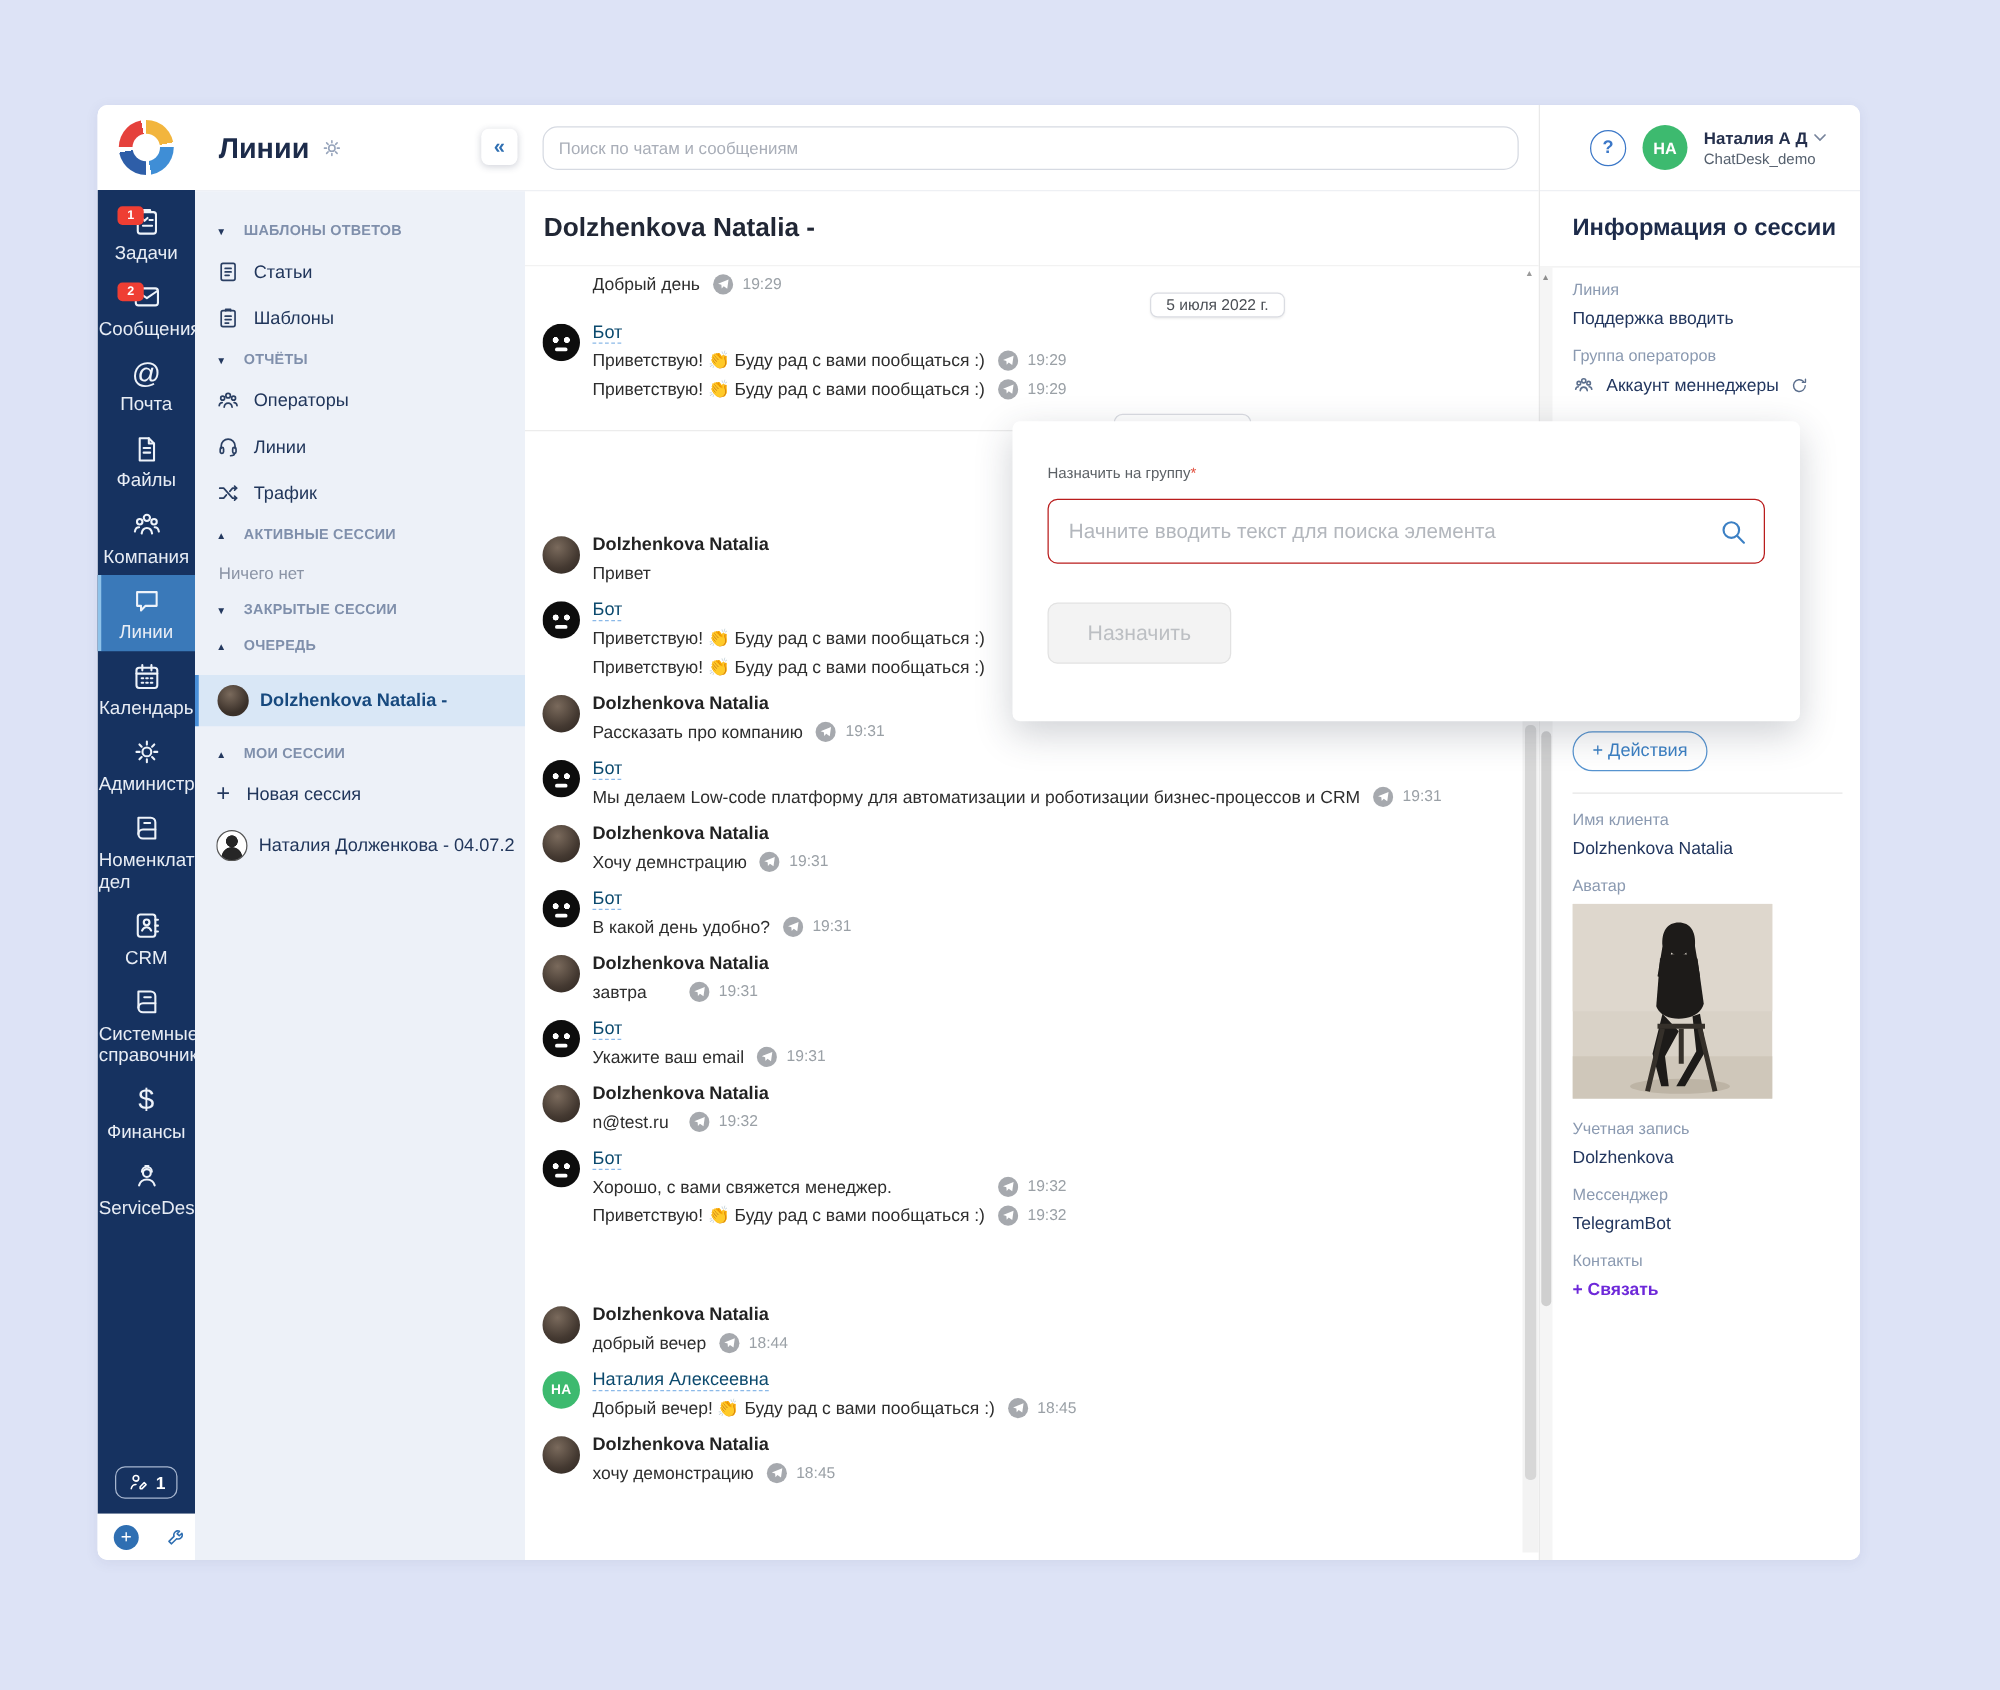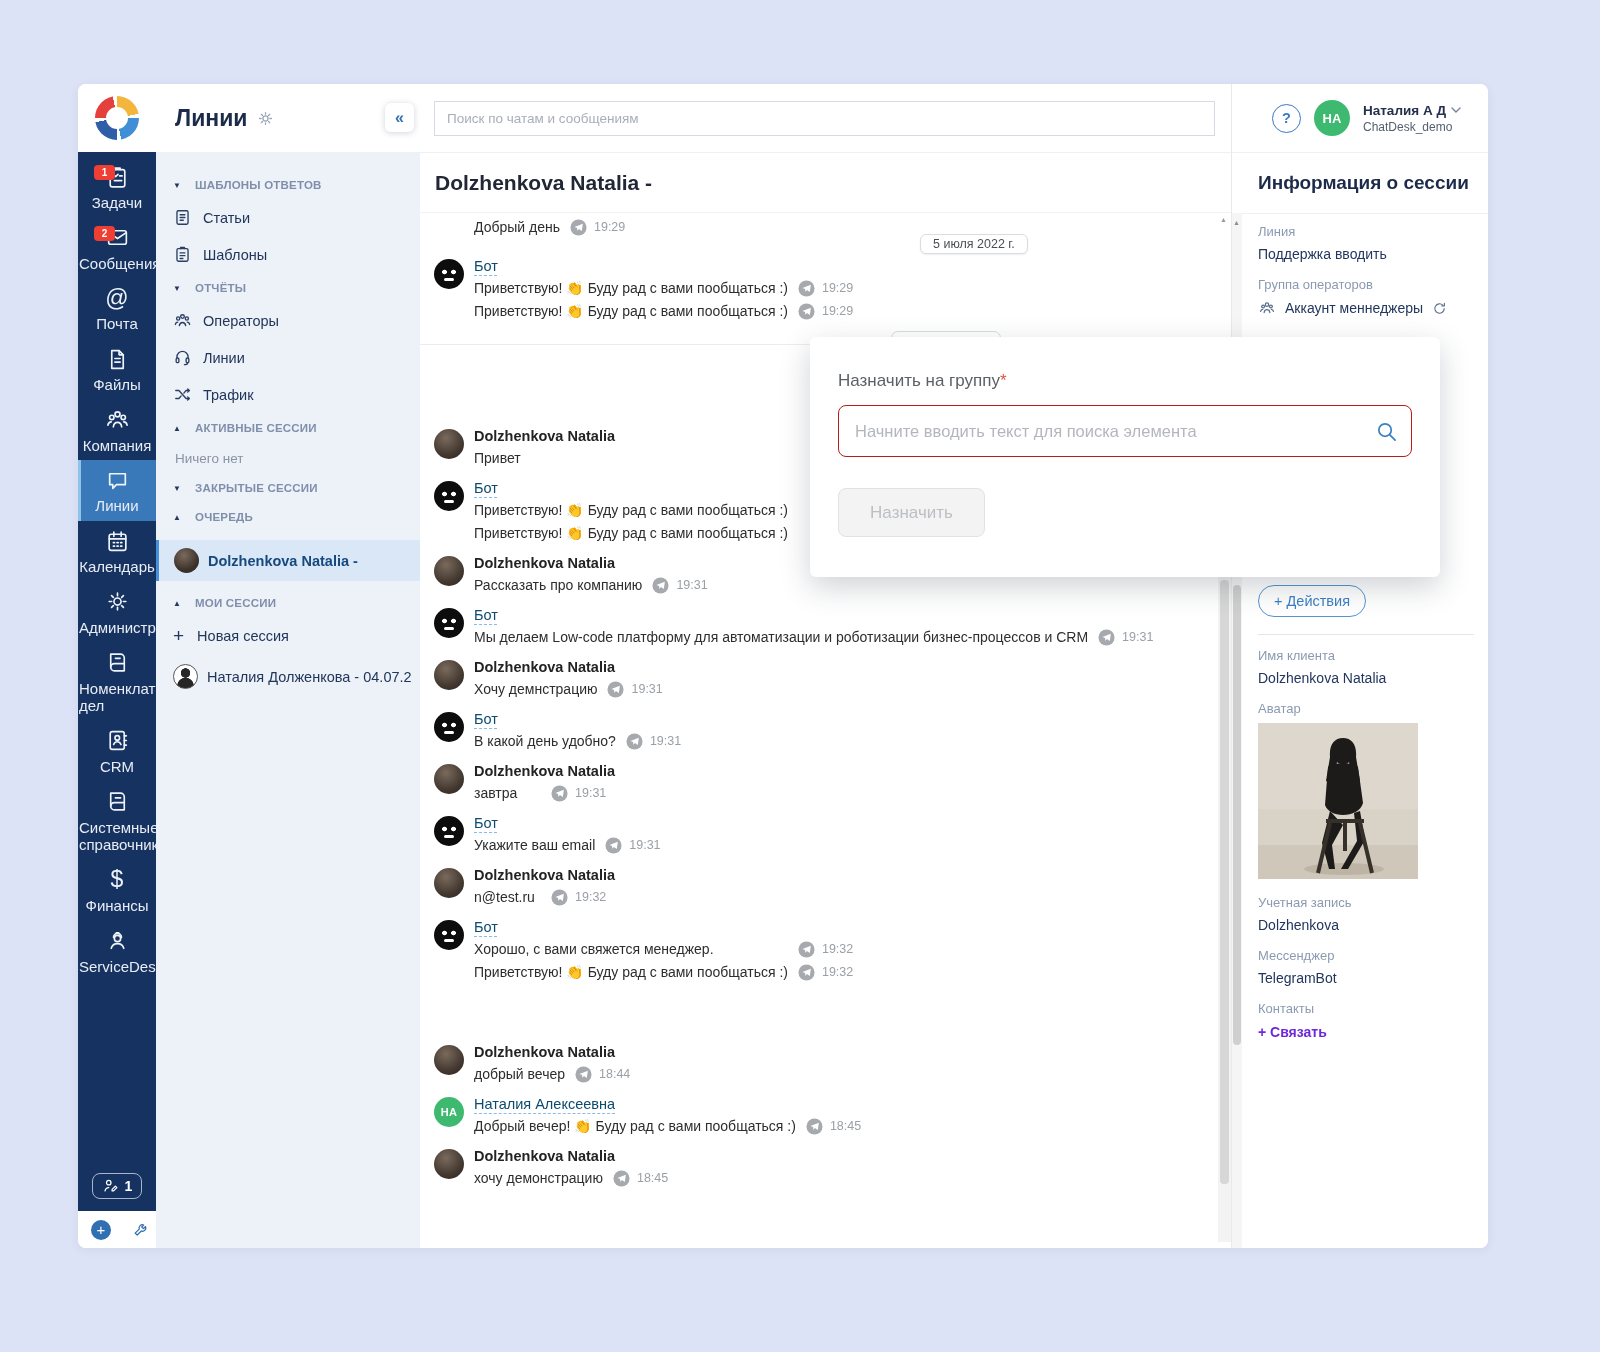--- a/index.html
+++ b/index.html
@@ -45,21 +45,21 @@
       radial-gradient(circle 4.5px at 11.5px 8px,#262626 4.5px,transparent 5px),
       radial-gradient(circle 8px at 11.5px 21px,#262626 8px,transparent 8.6px),#fff;
       border:1px solid #555;}
   .nav-new{display:flex;align-items:center;gap:13px;margin-bottom:19px;color:#21365b;font-size:14.5px;cursor:pointer;}
   .plus-glyph{font-size:19px;color:#24395f;line-height:1;}
   .nav-sess-link{display:flex;align-items:center;gap:9px;color:#21365b;font-size:14.5px;cursor:pointer;white-space:nowrap;overflow:hidden;}
 
   
   .chat{flex:1;min-width:0;display:flex;flex-direction:column;background:#fff;position:relative;}
   .chat-top{padding:17px 16px 16px 14px;border-bottom:1px solid #eef0f4;flex:none;}
-  .search-input{width:100%;height:35px;border:1px solid #d6dae2;border-radius:0;font-size:13.5px;padding:0 12px;box-sizing:border-box;color:#333;font-family:"Liberation Sans",sans-serif;}
+  .search-input{width:100%;height:35px;border:1px solid #d6dae2;border-radius:12px;font-size:13.5px;padding:0 12px;box-sizing:border-box;color:#333;font-family:"Liberation Sans",sans-serif;}
   .search-input::placeholder{color:#a9aeb8;}
   .chat-title{height:59px;display:flex;align-items:center;font-size:21px;font-weight:700;color:#212735;padding-left:15px;border-bottom:1px solid #f2f2f2;flex:none;}
   .chat-body{flex:1;position:relative;padding:4px 30px 0 14px;overflow:hidden;}
   .row{margin-bottom:8px;}
   .msg{display:flex;gap:10px;}
   .av{width:30px;height:30px;border-radius:50%;flex:none;margin-top:2px;visibility:hidden;position:relative;display:grid;place-items:center;}
   .av.client{visibility:visible;background:radial-gradient(circle at 40% 30%,#7a6a5c,#443931 60%,#2c241f);}
   .av.bot{visibility:visible;background:
       radial-gradient(circle 2.2px at 10.5px 13px,#fff 2.2px,transparent 2.6px),
       radial-gradient(circle 2.2px at 19.5px 13px,#fff 2.2px,transparent 2.6px),#0d0d0d;}
@@ -102,21 +102,21 @@
   .group-row{display:flex;align-items:center;gap:9px;color:#22365e;font-size:14px;}
   .group-row svg{color:#5c6f8d;}
   .refresh-ic{width:15px;height:15px;color:#8a9ab0;cursor:pointer;}
   .actions-btn{margin-top:268px;display:inline-block;border:1.5px solid #5794d0;color:#3c80c4;border-radius:16px;padding:7px 15px;font-size:14.5px;background:#fff;cursor:pointer;font-family:"Liberation Sans",sans-serif;}
   .rp-div{border-top:1px solid #e6e6e6;margin:17px 0 13px;}
   .avatar-photo{width:160px;height:156px;margin-bottom:16px;display:block;}
   .link-action{color:#6d28d9;font-weight:700;font-size:14px;cursor:pointer;display:inline-block;margin-bottom:0;}
 
   
   .modal{position:absolute;left:732px;top:253px;width:630px;height:240px;background:#fff;border-radius:6px;box-shadow:0 10px 30px rgba(40,50,70,.22);z-index:50;padding:28px 28px 0;box-sizing:border-box;}
-  .m-label{font-size:17px;color:#5c6166;margin:6px 0 14px;}
+  .m-label{font-size:12px;color:#5c6166;margin:6px 0 14px;}
   .m-req{color:#e25241;}
   .m-input-wrap{position:relative;width:574px;}
   .m-input{width:100%;height:52px;border:1px solid #b91c1c;border-radius:8px;font-size:16.5px;padding:0 48px 0 16px;box-sizing:border-box;color:#333;font-family:"Liberation Sans",sans-serif;}
   .m-input::placeholder{color:#b3b7bd;}
   .m-search-ic{position:absolute;right:14px;top:15px;width:23px;height:23px;color:#3c80c4;cursor:pointer;}
   .m-btn{margin-top:31px;width:147px;height:49px;background:#f3f3f3;border:1px solid #e2e2e2;border-radius:8px;color:#bcbfc3;font-size:17px;font-family:"Liberation Sans",sans-serif;cursor:not-allowed;}
 </style>
 </head>
 <body>
 

